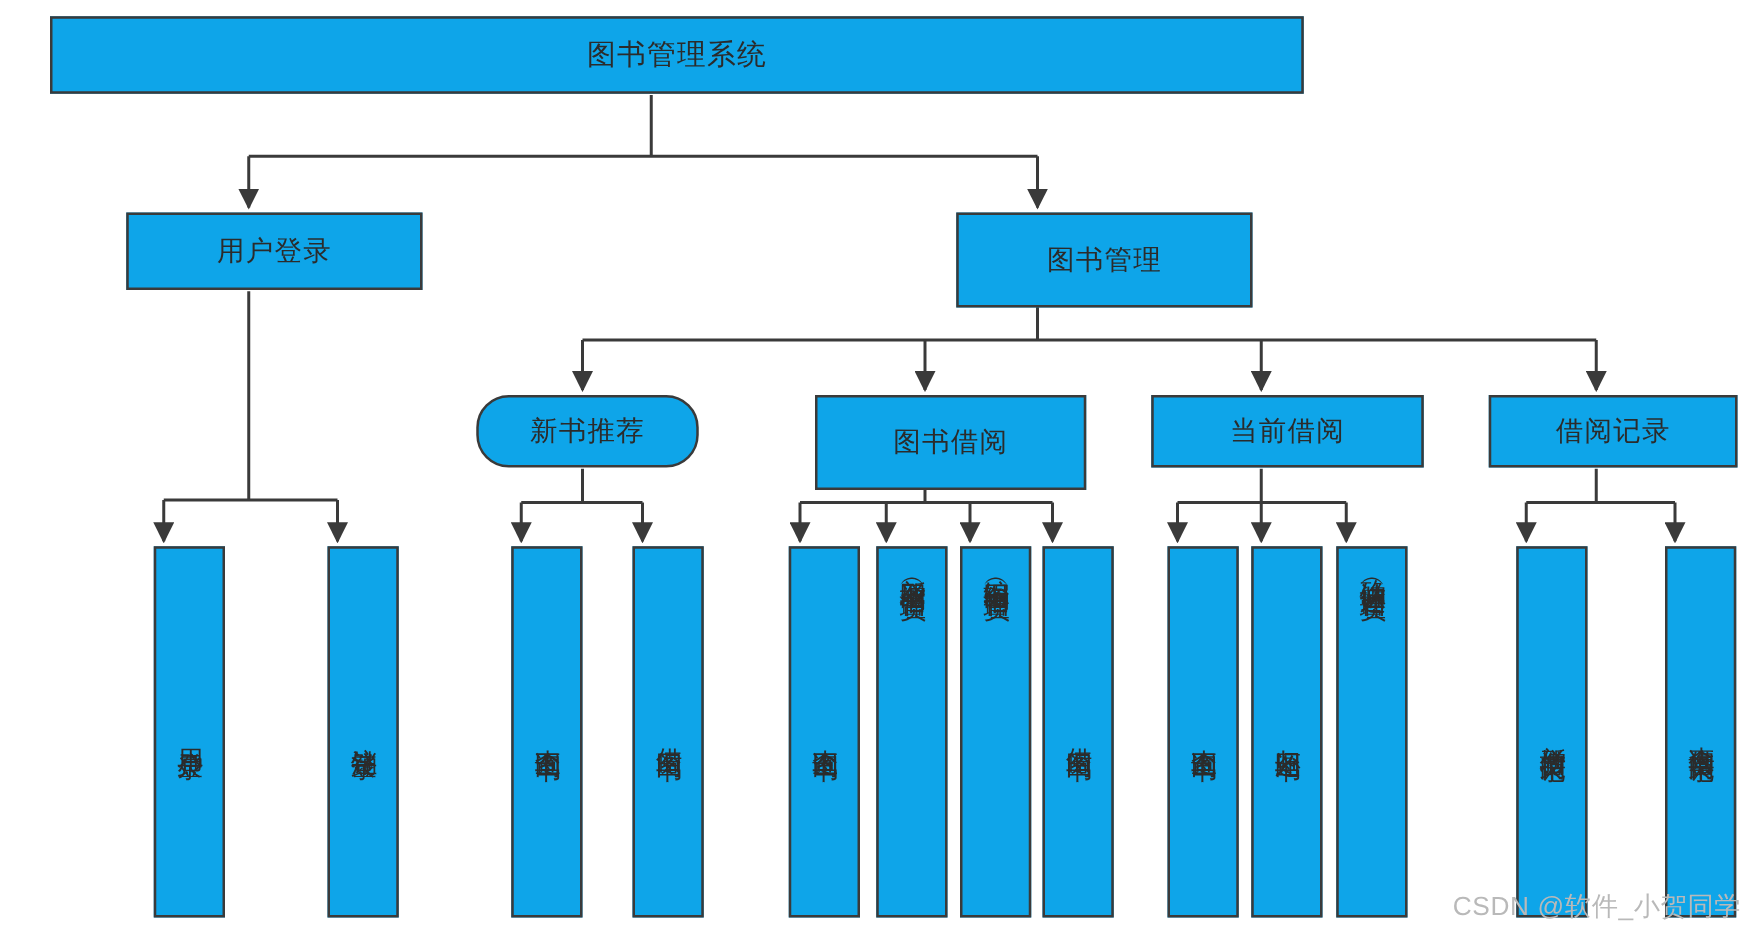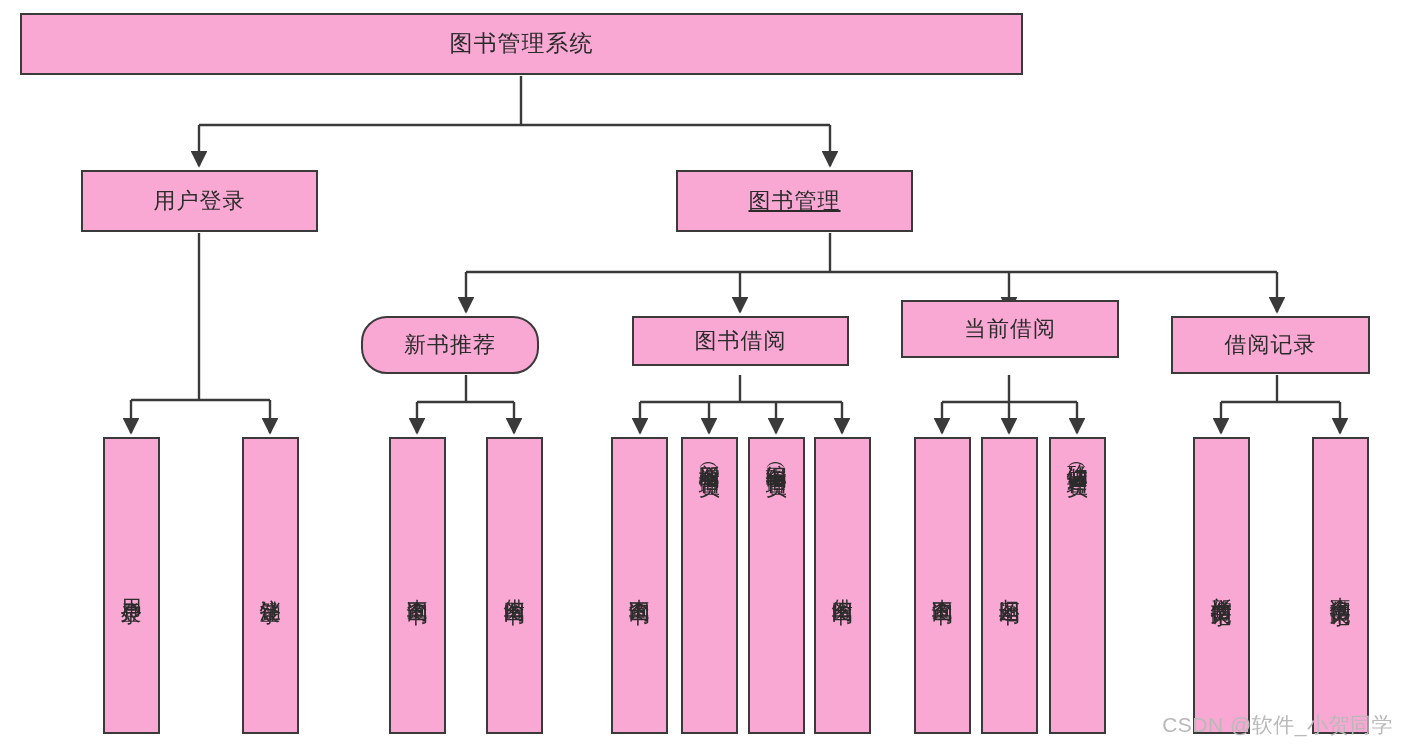--- a/index.html
+++ b/index.html
@@ -22,27 +22,28 @@
     position: absolute;
     left: 0;
     top: 0;
     width: 1405px;
     height: 747px;
     pointer-events: none;
   }
   .node {
     position: absolute;
     box-sizing: border-box;
-    background: #f9a8d4;
+    background: #0ea5e9;
     border: 2px solid #3a3a3a;
     display: flex;
     align-items: center;
     justify-content: center;
     color: #2b2b2b;
     z-index: 2;
+    margin-left: 20px;
   }
   .node-h {
     font-size: 22px;
     line-height: 1.1;
     letter-spacing: 1px;
     white-space: nowrap;
   }
   .node-root {
     font-size: 23px;
   }
@@ -131,31 +132,31 @@
     </g>
   </svg>
 
   <div class="node node-h node-root" style="left:20px; top:13px; width:1003px; height:62px;">
     <span>图书管理系统</span>
   </div>
 
   <div class="node node-h" style="left:81px; top:170px; width:237px; height:62px;">
     <span>用户登录</span>
   </div>
-  <div class="node node-h" style="left:676px; top:170px; width:237px; height:62px;text-decoration:underline;">
+  <div class="node node-h" style="left:745px; top:170px; width:237px; height:76px;">
     <span>图书管理</span>
   </div>
 
   <div class="node node-h" style="left:361px; top:316px; width:178px; height:58px;border-radius:26px;">
     <span>新书推荐</span>
   </div>
-  <div class="node node-h" style="left:632px; top:316px; width:217px; height:50px;">
+  <div class="node node-h" style="left:632px; top:316px; width:217px; height:76px;">
     <span>图书借阅</span>
   </div>
-  <div class="node node-h" style="left:901px; top:300px; width:218px; height:58px;">
+  <div class="node node-h" style="left:901px; top:316px; width:218px; height:58px;">
     <span>当前借阅</span>
   </div>
   <div class="node node-h" style="left:1171px; top:316px; width:199px; height:58px;">
     <span>借阅记录</span>
   </div>
 
   <div class="node node-leaf centered" style="left:103px; top:437px; width:57px; height:297px;">
     <span class="vtext">用户登录</span>
   </div>
   <div class="node node-leaf centered" style="left:242px; top:437px; width:57px; height:297px;">

